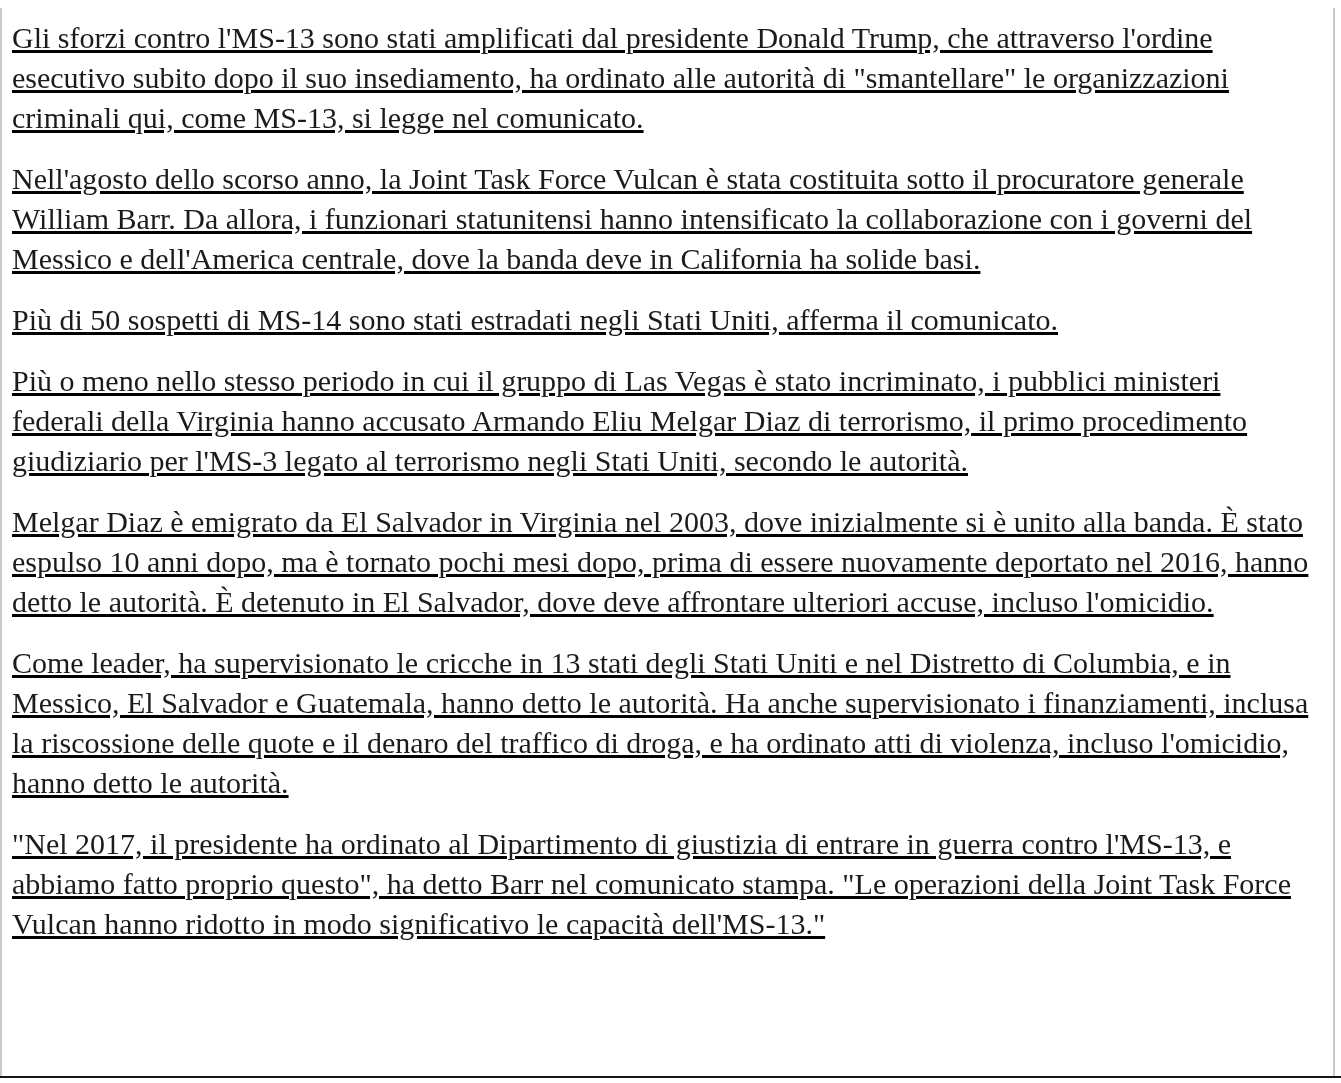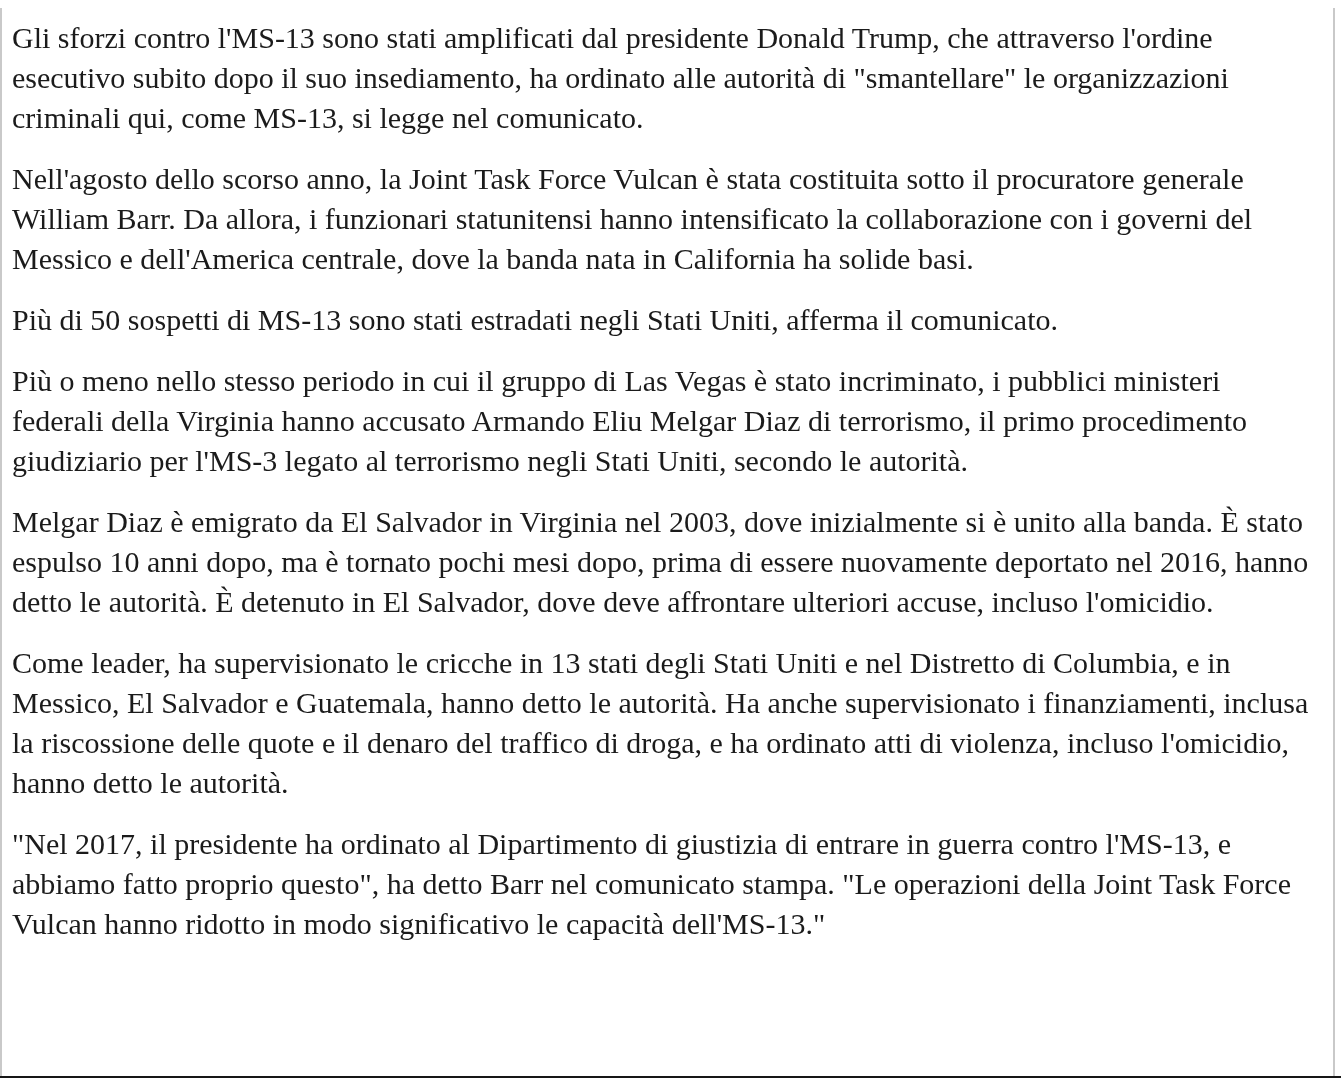--- a/index.html
+++ b/index.html
@@ -24,20 +24,21 @@
     position: absolute;
     top: 8px;
     left: 0;
     right: 6px;
     bottom: 7px;
     border-left: 2px solid #c9c9c9;
     border-right: 2px solid #c9c9c9;
     padding: 0 14px 8px 10px;
     box-sizing: border-box;
     overflow: hidden;
+    text-decoration: underline;
   }
   .content p {
     margin: 21px 0;
     font-size: 30px;
     line-height: 40px;
     color: #1b1b1b;
     text-align: left;
   }
   .content p:first-child {
     margin-top: 10px;
@@ -50,21 +51,21 @@
     height: 0;
     border-top: 2px solid #161616;
   }
 </style>
 </head>
 <body>
 
 <div class="page">
   <div class="content">
     <p>Gli sforzi contro l'MS-13 sono stati amplificati dal presidente Donald Trump, che attraverso l'ordine esecutivo subito dopo il suo insediamento, ha ordinato alle autorità di "smantellare" le organizzazioni criminali qui, come MS-13, si legge nel comunicato.</p>
-    <p>Nell'agosto dello scorso anno, la Joint Task Force Vulcan è stata costituita sotto il procuratore generale William Barr. Da allora, i funzionari statunitensi hanno intensificato la collaborazione con i governi del Messico e dell'America centrale, dove la banda nata in California ha solide basi.</p>
-    <p>Più di 50 sospetti di MS-13 sono stati estradati negli Stati Uniti, afferma il comunicato.</p>
+    <p>Nell'agosto dello scorso anno, la Joint Task Force Vulcan è stata costituita sotto il procuratore generale William Barr. Da allora, i funzionari statunitensi hanno intensificato la collaborazione con i governi del Messico e dell'America centrale, dove la banda deve in California ha solide basi.</p>
+    <p>Più di 50 sospetti di MS-14 sono stati estradati negli Stati Uniti, afferma il comunicato.</p>
     <p>Più o meno nello stesso periodo in cui il gruppo di Las Vegas è stato incriminato, i pubblici ministeri federali della Virginia hanno accusato Armando Eliu Melgar Diaz di terrorismo, il primo procedimento giudiziario per l'MS-3 legato al terrorismo negli Stati Uniti, secondo le autorità.</p>
     <p>Melgar Diaz è emigrato da El Salvador in Virginia nel 2003, dove inizialmente si è unito alla banda. È stato espulso 10 anni dopo, ma è tornato pochi mesi dopo, prima di essere nuovamente deportato nel 2016, hanno detto le autorità. È detenuto in El Salvador, dove deve affrontare ulteriori accuse, incluso l'omicidio.</p>
     <p>Come leader, ha supervisionato le cricche in 13 stati degli Stati Uniti e nel Distretto di Columbia, e in Messico, El Salvador e Guatemala, hanno detto le autorità. Ha anche supervisionato i finanziamenti, inclusa la riscossione delle quote e il denaro del traffico di droga, e ha ordinato atti di violenza, incluso l'omicidio, hanno detto le autorità.</p>
     <p>"Nel 2017, il presidente ha ordinato al Dipartimento di giustizia di entrare in guerra contro l'MS-13, e abbiamo fatto proprio questo", ha detto Barr nel comunicato stampa. "Le operazioni della Joint Task Force Vulcan hanno ridotto in modo significativo le capacità dell'MS-13."</p>
   </div>
   <div class="bottom-rule"></div>
 </div>
 
 </body></html>

